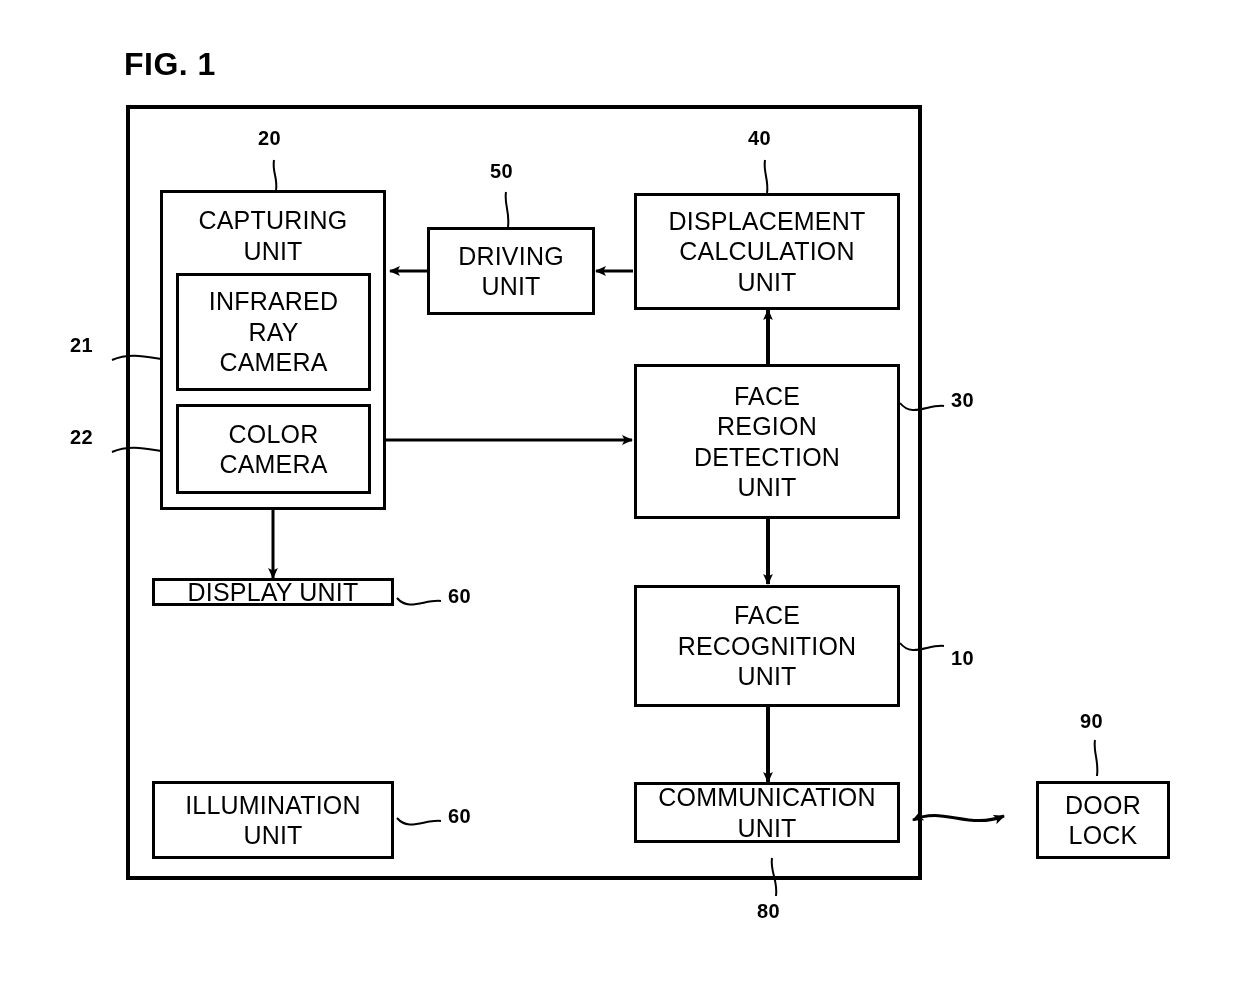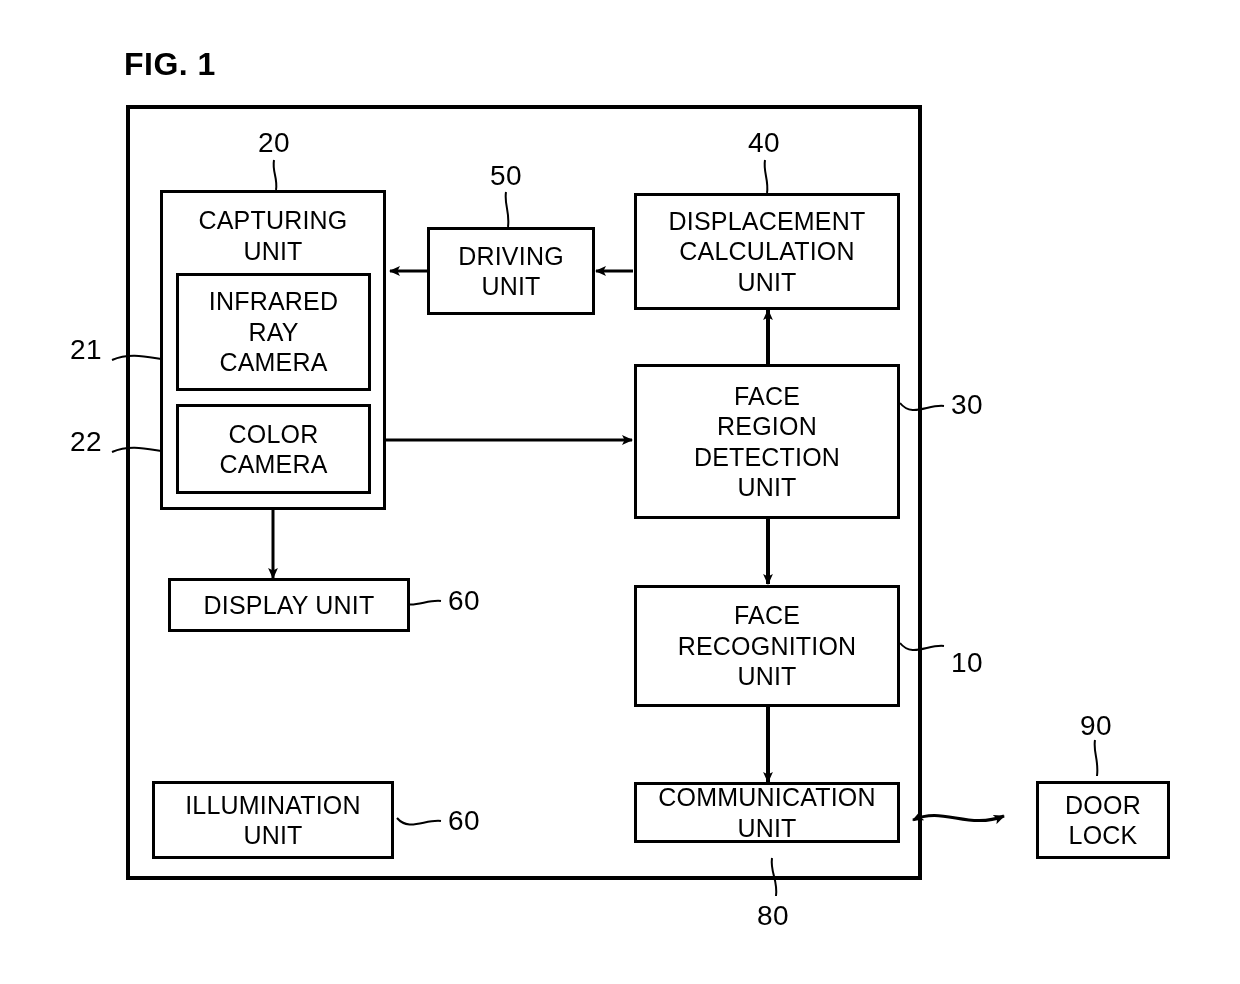--- a/index.html
+++ b/index.html
@@ -50,23 +50,24 @@
   }
   .unit-box.inner {
     border-width: 3px;
   }
   .unit-box.top-label {
     justify-content: flex-start;
     padding-top: 12px;
   }
   .ref-num {
     position: absolute;
-    font-size: 28px;
+    font-size: 20px;
     letter-spacing: 0.5px;
     white-space: nowrap;
+    font-weight: bold;
   }
 </style>
 </head>
 <body>
 
 <div id="figure-root">
 
   <div class="fig-label" style="left:124px; top:46px;">FIG. 1</div>
 
   <svg id="figure-svg" viewBox="0 0 1240 984">
@@ -158,21 +159,21 @@
     <span>FACE
 RECOGNITION
 UNIT</span>
   </div>
 
   <div class="unit-box" style="left:634px; top:782px; width:266px; height:61px;">
     <span>COMMUNICATION
 UNIT</span>
   </div>
 
-  <div class="unit-box" style="left:152px; top:578px; width:242px; height:54px;margin-left:16px;">
+  <div class="unit-box" style="left:152px; top:578px; width:242px; height:28px;">
     <span>DISPLAY UNIT</span>
   </div>
 
   <div class="unit-box" style="left:152px; top:781px; width:242px; height:78px;">
     <span>ILLUMINATION
 UNIT</span>
   </div>
 
   <div class="unit-box" style="left:1036px; top:781px; width:134px; height:78px;">
     <span>DOOR

